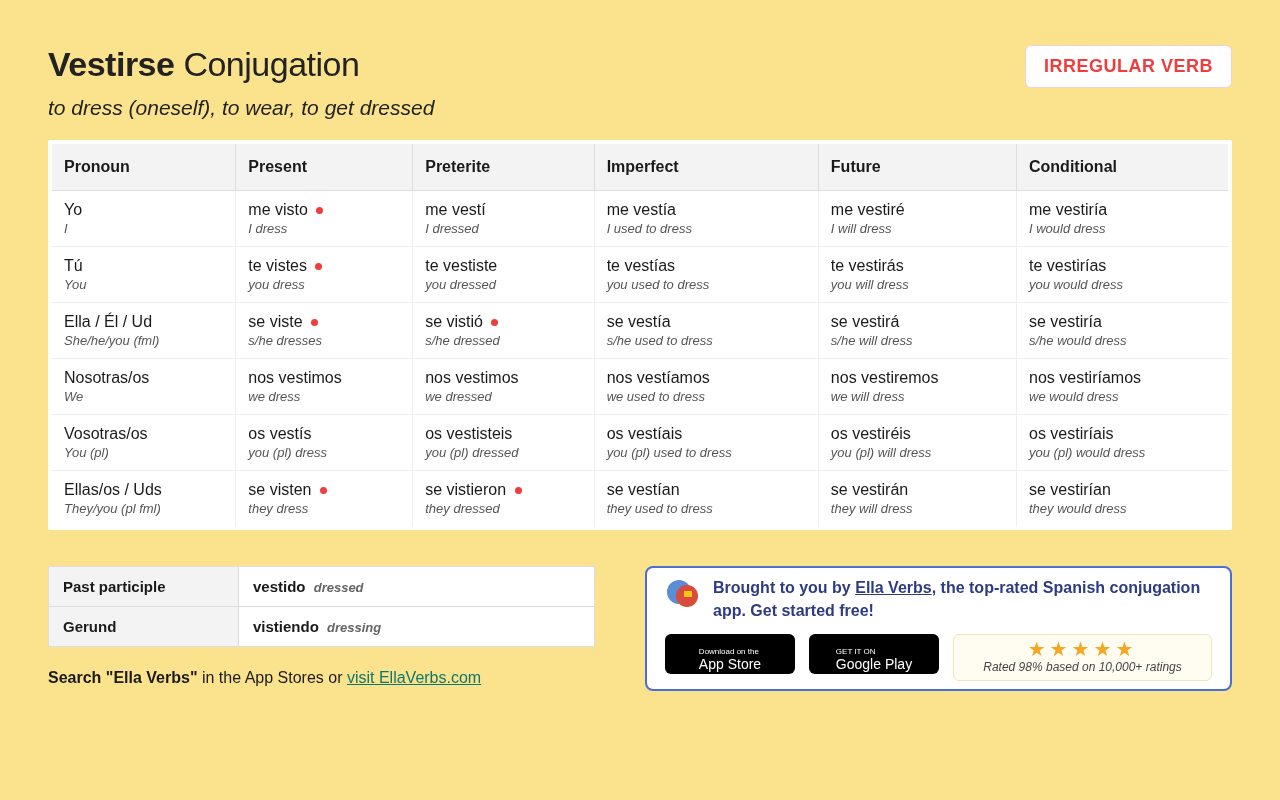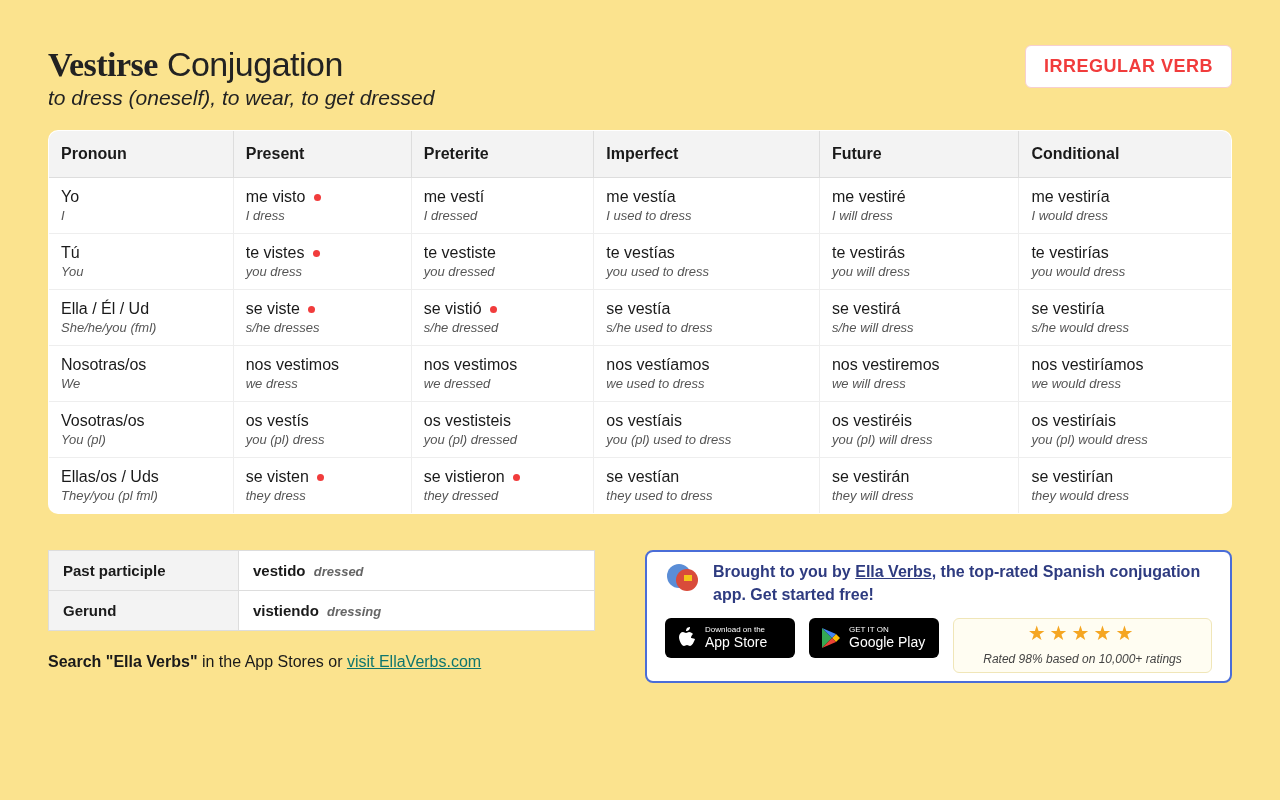--- a/index.html
+++ b/index.html
@@ -6,30 +6,30 @@
   body {
     background: #fbe38e;
     font-family: "Avenir Next", "Segoe UI", Helvetica, Arial, sans-serif;
     color: #1a1a1a;
     width: 1280px;
     height: 800px;
     padding: 45px 48px;
   }
   .header { display: flex; align-items: flex-start; justify-content: space-between; margin-bottom: 20px; }
   .title-block h1 { font-size: 34px; font-weight: 400; color: #222; letter-spacing: -0.5px; }
-  .title-block h1 b { font-weight: 700; font-family: Liberation Serif, serif; }
-  .title-block .subtitle { font-style: italic; font-size: 21px; margin-top: 2px; color: #222; font-weight: 500; text-align: center; }
+  .title-block h1 b { font-weight: 700; }
+  .title-block .subtitle { font-style: italic; font-size: 21px; margin-top: 12px; color: #222; font-weight: 500; text-align: center; }
   .badge {
     background: #fff; color: #f13c3c; font-weight: 700;
     padding: 10px 18px; border-radius: 6px; font-size: 18px;
     border: 1px solid #f7cfcf; letter-spacing: 0.5px; text-align: right;
   }
   table.conj {
     width: 100%; border-collapse: collapse; background: #fff;
-    border: 1px solid #6d28d9; border-radius: 10px; overflow: hidden;
+    border: 4px solid #6d28d9; border-radius: 2px; overflow: hidden;
   }
   table.conj th {
     background: #f3f3f3; text-align: left; padding: 14px 12px;
     font-size: 16px; font-weight: 600; border: 1px solid #ddd;
   }
   table.conj td {
     padding: 10px 12px; border: 1px solid #eee; vertical-align: top;
   }
   .primary { font-size: 16px; font-weight: 500; color: #1a1a1a; }
   .secondary { font-size: 13px; font-style: italic; color: #555; margin-top: 2px; }
@@ -53,30 +53,30 @@
     padding: 8px 18px;
   }
   .promo-top { display: flex; gap: 12px; align-items: flex-start; }
   .promo-text { font-size: 16px; color: #2e3b80; font-weight: 600; line-height: 1.45; }
   .promo-text a { color: #2e3b80; text-decoration: underline; }
   .promo-logo { width: 36px; height: 36px; flex-shrink: 0; position: relative; }
   .promo-bottom { display: flex; gap: 14px; margin-top: 12px; align-items: stretch; }
   .store-btn {
     background: #000; color: #fff; border-radius: 6px;
     padding: 6px 12px; display: flex; align-items: center; gap: 8px;
-    width: 130px; height: 40px;
+    width: 130px; height: 40px; flex-direction: column;
   }
   .store-btn .small { font-size: 8px; line-height: 1; }
   .store-btn .big { font-size: 14px; font-weight: 500; line-height: 1.2; }
   .rating {
     background: #fffdf2; border: 1px solid #f0e6b8; border-radius: 6px;
     flex: 1; text-align: center; padding: 4px 8px 6px;
   }
   .stars { color: #f5a623; font-size: 20px; letter-spacing: 4px; line-height: 1; }
-  .rating-text { font-size: 12px; font-style: italic; color: #444; margin-top: 9px; }
+  .rating-text { font-size: 12px; font-style: italic; color: #444; margin-top: 1px; }
 </style>
 </head>
 <body>
 
 <div class="header">
   <div class="title-block">
     <h1><b>Vestirse</b><span> Conjugation</span></h1>
     <div class="subtitle">to dress (oneself), to wear, to get dressed</div>
   </div>
   <div class="badge">IRREGULAR VERB</div>

